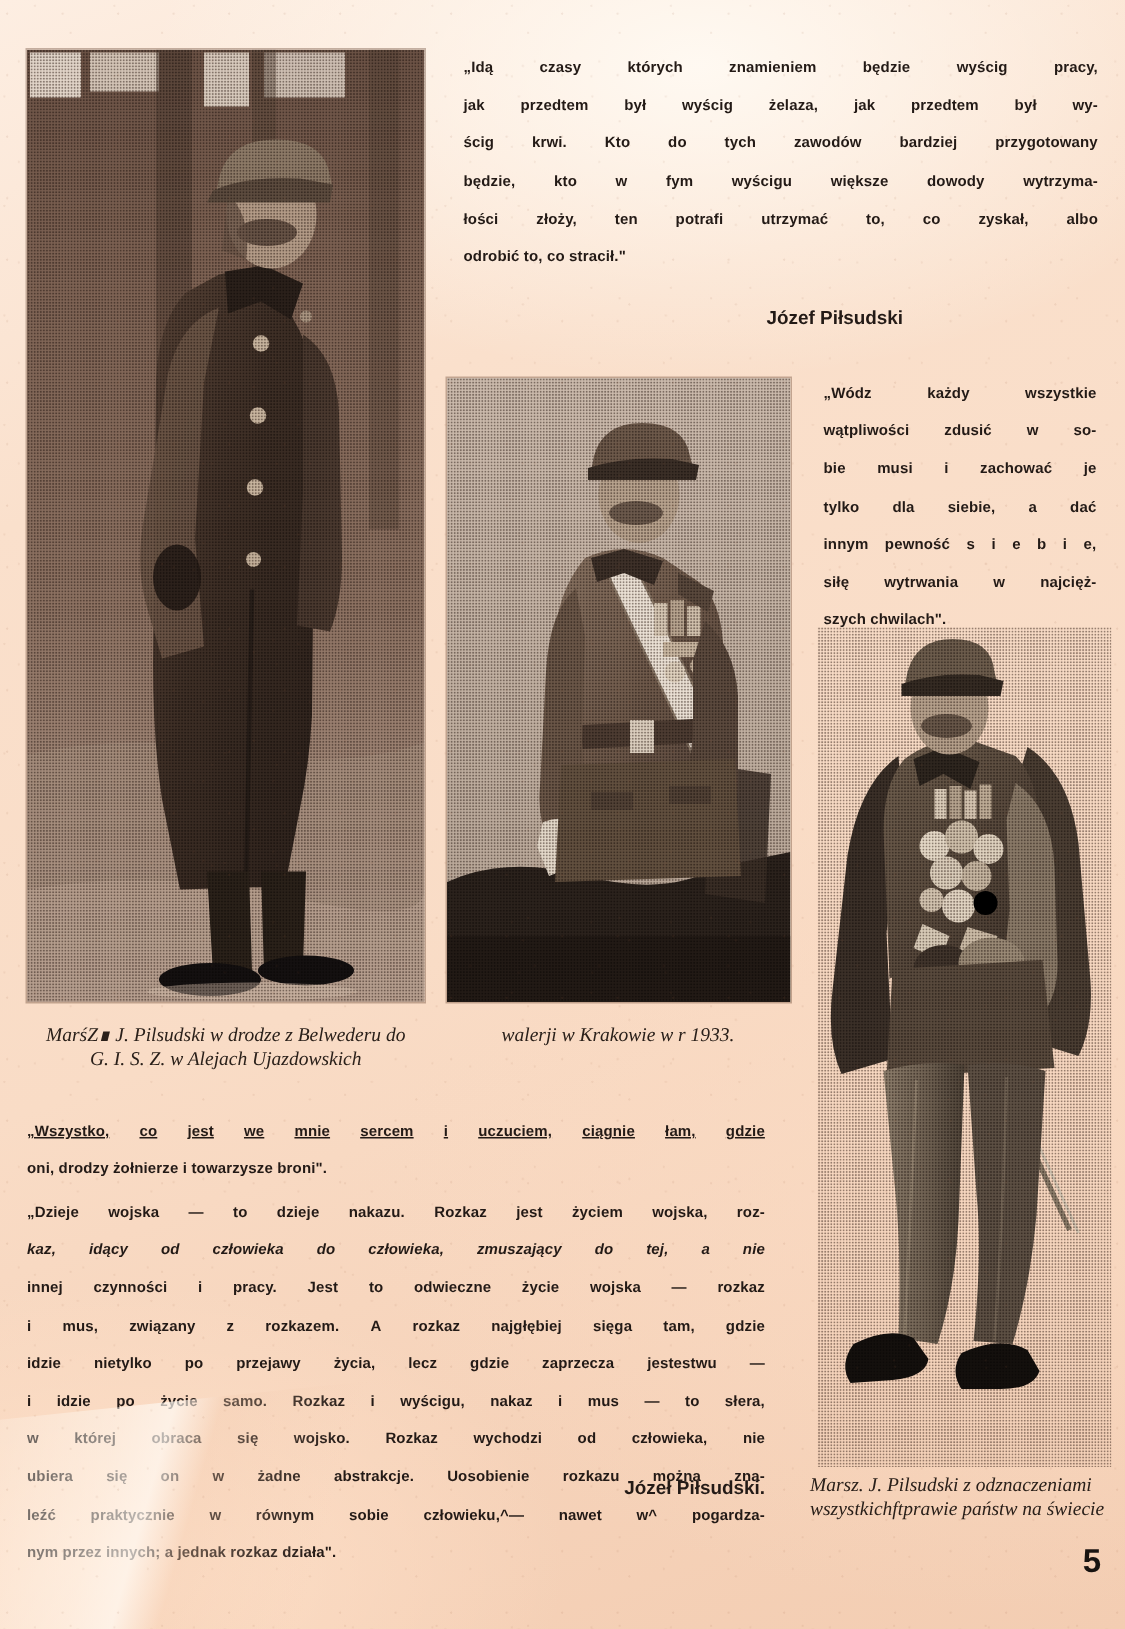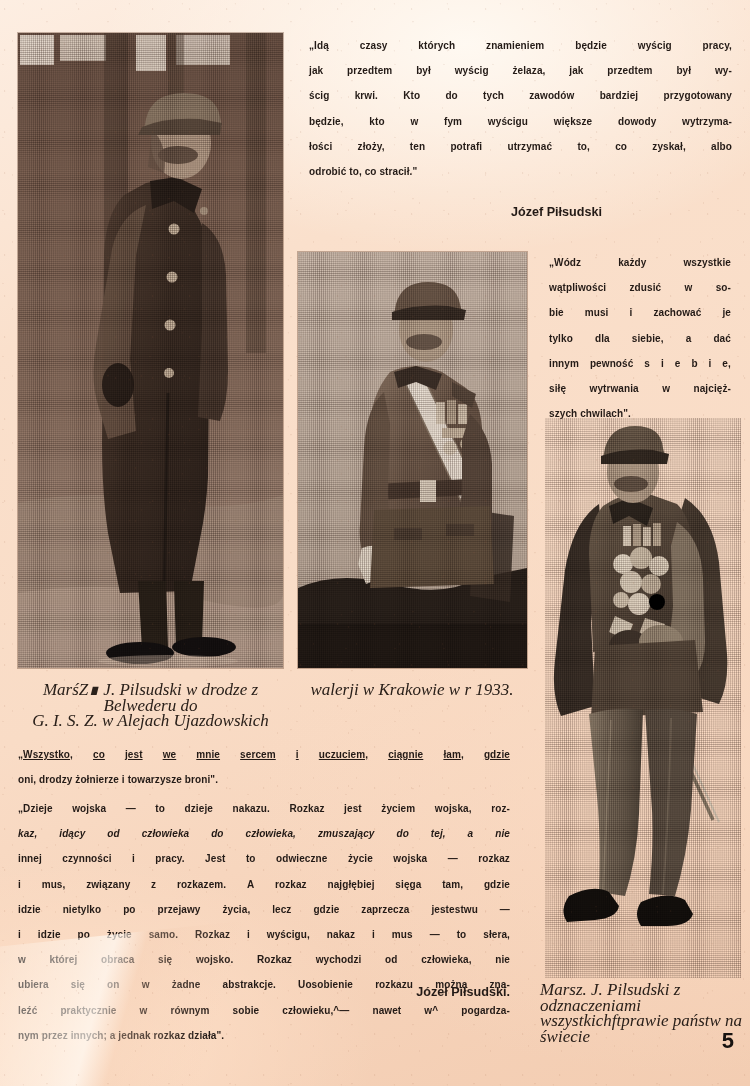--- a/index.html
+++ b/index.html
@@ -74,21 +74,21 @@
 
   #photo-1{left:18px;top:33px;width:265px;height:635px;background:#efe0d2;
            box-shadow:0 0 0 1px rgba(90,55,35,.35);}
   #photo-2{left:298px;top:252px;width:229px;height:416px;background:#eadbcd;
            box-shadow:0 0 0 1px rgba(90,55,35,.35);}
   #photo-3{left:545px;top:418px;width:196px;height:560px;background:transparent;}
 
   .cap{
     position:absolute;
     font-family:"Liberation Serif", serif;
-    font-style:italic;font-size:17px;line-height:15.5px;
+    font-style:italic;font-size:13px;line-height:15.5px;
     color:#2a201a;text-align:center;
   }
   #cap-1{left:8px;top:682px;width:285px;}
   #cap-2{left:292px;top:682px;width:240px;}
   #cap-3{left:540px;top:982px;width:206px;text-align:left;}
 
   
   #para-1{position:absolute;left:18px;top:742px;width:492px;}
   #para-2{position:absolute;left:18px;top:796px;width:492px;}
   #para-1 .just,#para-2 .just{display:flex;justify-content:space-between;}

